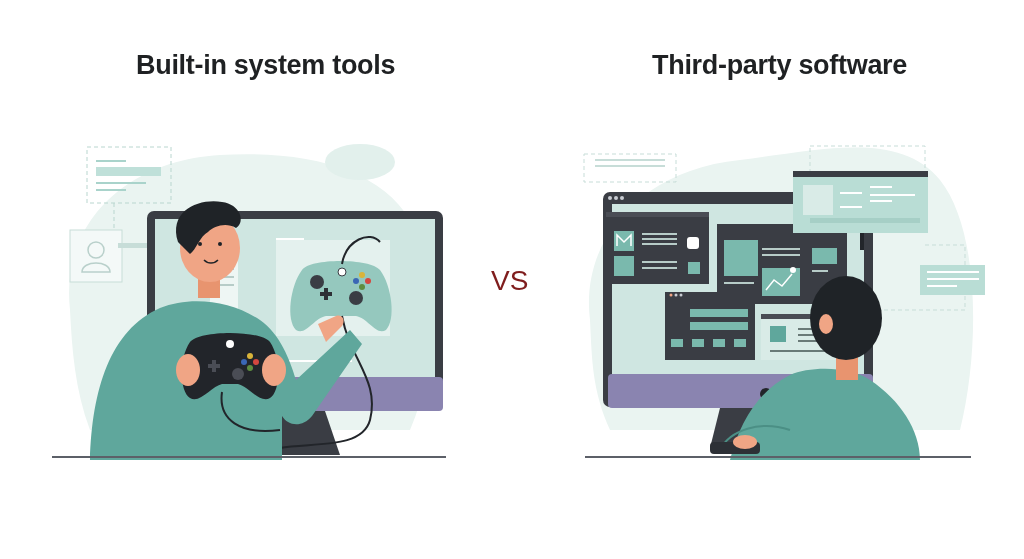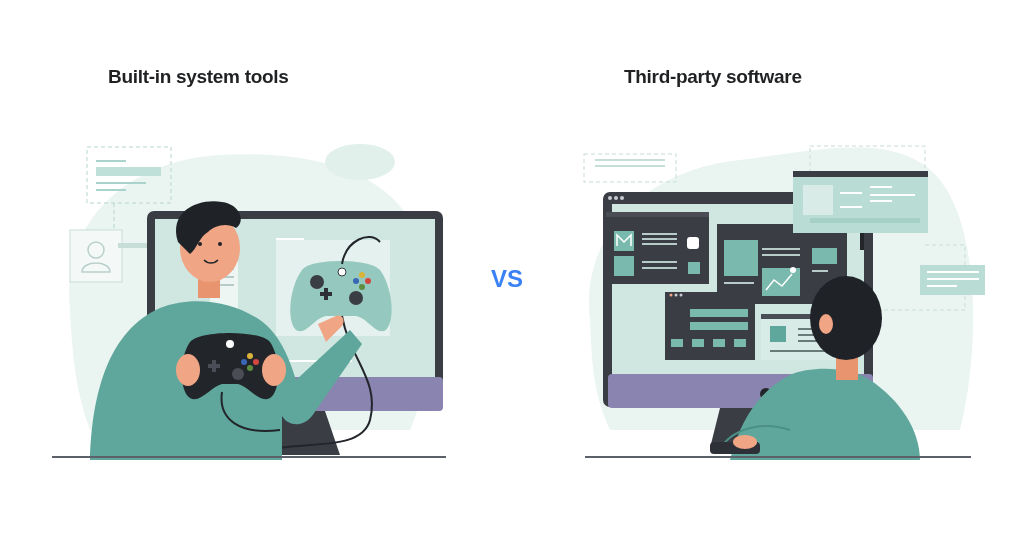--- a/index.html
+++ b/index.html
@@ -1,20 +1,20 @@
 <!DOCTYPE html>
 <html><head>
 <meta charset="utf-8">
 <style>
   html,body{margin:0;padding:0;background:#ffffff;}
   body{width:1024px;height:559px;position:relative;overflow:hidden;font-family:"Liberation Sans",sans-serif;}
-  .title{position:absolute;top:66px;font-weight:700;font-size:19px;color:#1f2123;letter-spacing:-0.3px;white-space:nowrap;}
+  .title{position:absolute;top:50px;font-weight:700;font-size:27px;color:#1f2123;letter-spacing:-0.3px;white-space:nowrap;margin-left:28px;}
   .title.left{left:108px;}
   .title.right{left:624px;text-align:right;}
-  .vs{position:absolute;left:491px;top:265px;font-weight:700;font-size:24px;color:#3b82f6;}
+  .vs{position:absolute;left:491px;top:265px;font-weight:400;font-size:28px;color:#7f1d1d;}
   .scene{position:absolute;}
   .scene svg{display:block;}
   .ground{position:absolute;height:2px;background:#5c6068;}
 </style>
 </head>
 <body>
 
 <div class="title left">Built-in system tools</div>
 <div class="title right">Third-party software</div>
 <div class="vs">VS</div>

